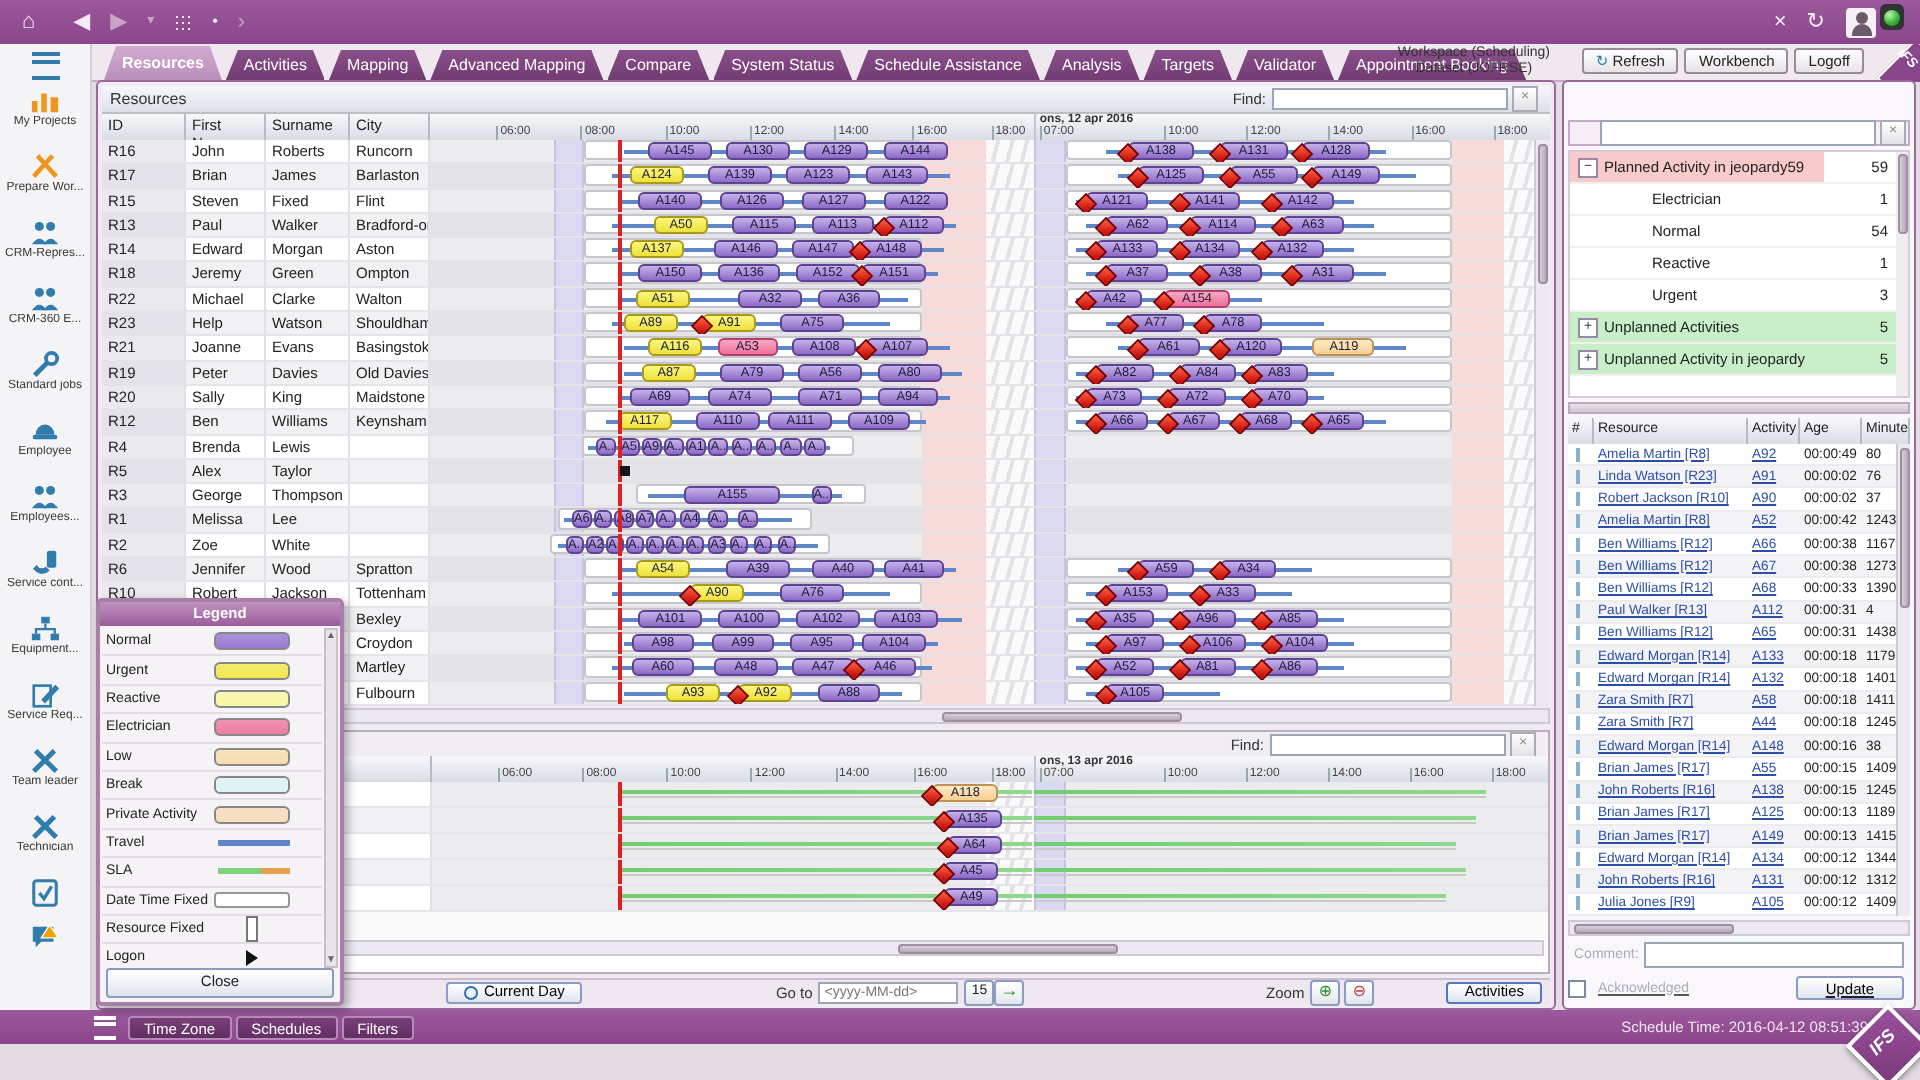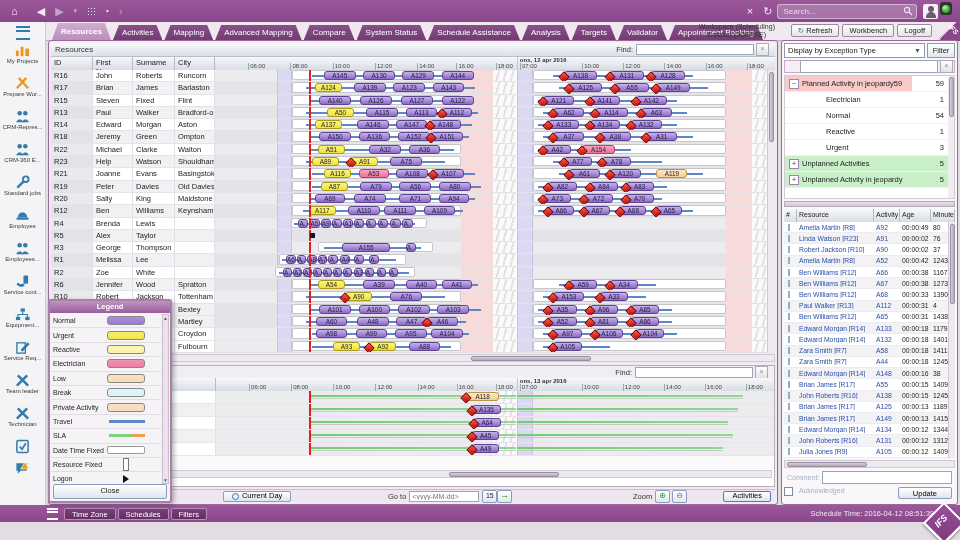--- a/index.html
+++ b/index.html
@@ -131,21 +131,21 @@
   .rrow.alt{background:#f3f3f6;}
   .rc{box-sizing:border-box;font-size:6.8px;padding-left:2px;overflow:hidden;white-space:nowrap;}
   .w0{width:13px;}.w1{width:77px;}.w2{width:26px;}.w3{width:31px;}.w4{flex:1;}
   .lnk{color:#2b4ea8;text-decoration:underline;}
   .rcb{width:7px;height:7px;border:1px solid #8ab0cc;background:#fdfeff;margin-left:2px;}
   #r-vscroll{position:absolute;right:2px;top:181px;width:7px;height:236px;background:#eceaf0;border-left:1px solid #cfc9d4;box-sizing:border-box;}
   #r-hscroll{position:absolute;left:2px;right:2px;top:419px;height:8px;background:#eceaf0;border:1px solid #cfc9d4;box-sizing:border-box;}
   #r-comment{position:absolute;left:2px;right:2px;top:430px;height:13px;display:flex;align-items:center;}
   .dimlbl{font-size:7px;color:#8a93a8;opacity:.75;margin:0 3px;white-space:nowrap;}
   #r-comment input{flex:1;height:9px;border:1px solid #9aa6b5;font-size:7px;margin-right:3px;font-family:"Liberation Sans",sans-serif;}
-  #r-actions{position:absolute;left:2px;right:2px;top:446px;height:14px;display:flex;align-items:flex-start;}
+  #r-actions{position:absolute;left:2px;right:2px;top:446px;height:14px;display:flex;align-items:center;text-decoration:underline;}
   #update-btn{margin-left:auto;margin-right:3px;height:12px;line-height:11px;padding:0 14px;background:linear-gradient(#fff,#dfe5ee);border:1px solid #8a9cc0;border-radius:2px;font-size:7.5px;}
   
   #legend{position:absolute;left:48px;top:299px;width:124px;height:204px;background:#f6f3f6;border:2px solid #a87fa8;border-radius:3px;box-sizing:border-box;z-index:50;box-shadow:2px 2px 5px rgba(0,0,0,.3);}
   #legend-title{height:12px;background:linear-gradient(#c093c0,#9a5d9a);color:#fff;font-size:7.5px;font-weight:bold;text-align:center;line-height:12px;}
   #legend-items{position:absolute;left:1px;right:9px;top:13px;bottom:17px;overflow:hidden;}
   .lrow{height:13.4px;display:flex;align-items:center;border-bottom:1px solid #e2dde2;font-size:7px;color:#222;padding:0 2px;}
   .lsw{margin-left:auto;margin-right:14px;}
   .sw-bar{width:36px;height:7px;border:1px solid #888;border-radius:3px;}
   .sw-bar-outline{width:36px;height:6px;border:1px solid #999;background:#fff;border-radius:2px;}
   .sw-line{width:36px;height:3px;}
@@ -182,27 +182,20 @@
       <span class="tb-ic" style="margin-left:14px">◀</span>
       <span class="tb-ic dim">▶</span>
       <span class="tb-ic dim" style="font-size:7px">▾</span>
       <span class="grid9"></span>
       <span class="tb-ic" style="font-size:8px">•</span>
       <span class="tb-ic dim">›</span>
     </div>
     <div id="tb-right">
       <span class="tb-ic">×</span>
       <span class="tb-ic">↻</span>
-      <div id="search-box">
-        <input placeholder="Search..." style="">
-        <svg width="10" height="10" viewBox="0 0 10 10">
-            <circle cx="4" cy="4" r="2.6" fill="none" stroke="#f0e4f0" stroke-width="1.2"></circle>
-            <line x1="6" y1="6" x2="9" y2="9" stroke="#f0e4f0" stroke-width="1.2"></line>
-          </svg>
-      </div>
       <span id="avatar"></span>
       <span class="tb-ic dim" style="font-size:7px">▾</span>
     </div>
   </div>
 
   <div id="tabrow">
     <div id="tabs">
         <div class="tab active">Resources</div>
         <div class="tab">Activities</div>
         <div class="tab">Mapping</div>
@@ -1254,20 +1247,67 @@
                   <span class="dia"></span>
                   <span class="bt">A96</span>
                 </div>
                 <div class="bar n" style="left: 44%; width: 11%;">
                   <span class="dia"></span>
                   <span class="bt">A85</span>
                 </div>
               </div>
             </div>
           </div>
+          <div class="srow">
+            <div class="cell cid c0"></div>
+            <div class="cell c1"></div>
+            <div class="cell c2"></div>
+            <div class="cell c3">Croydon</div>
+            <div class="grow">
+              <div class="day1">
+                <div class="lav" style="left: 20.5%; width: 5%;"></div>
+                <div class="pink" style="left: 81.5%; width: 10.5%;"></div>
+                <div class="chev" style="left: 92%; width: 8%;"></div>
+                <div class="win" style="left: 25.5%; width: 56%;"></div>
+                <div class="travel" style="left: 32%; width: 52%;"></div>
+                <div class="bar n" style="left: 33.5%; width: 10%;">
+                  <span class="bt">A98</span>
+                </div>
+                <div class="bar n" style="left: 46.5%; width: 10.5%;">
+                  <span class="bt">A99</span>
+                </div>
+                <div class="bar n" style="left: 59.5%; width: 10.5%;">
+                  <span class="bt">A95</span>
+                </div>
+                <div class="bar n" style="left: 71.5%; width: 10.5%;">
+                  <span class="bt">A104</span>
+                </div>
+                <div class="red"></div>
+              </div>
+              <div class="day2">
+                <div class="lav" style="left: 0%; width: 6%;"></div>
+                <div class="pink" style="left: 81%; width: 10%;"></div>
+                <div class="chev" style="left: 91%; width: 9%;"></div>
+                <div class="win" style="left: 6%; width: 75%;"></div>
+                <div class="travel" style="left: 10%; width: 52%;"></div>
+                <div class="bar n" style="left: 14%; width: 11%;">
+                  <span class="dia"></span>
+                  <span class="bt">A97</span>
+                </div>
+                <div class="bar n" style="left: 30%; width: 11%;">
+                  <span class="dia"></span>
+                  <span class="bt">A106</span>
+                </div>
+                <div class="bar n" style="left: 46%; width: 11%;">
+                  <span class="dia"></span>
+                  <span class="bt">A104</span>
+                </div>
+              </div>
+            </div>
+          </div>
           <div class="srow alt">
             <div class="cell cid c0"></div>
             <div class="cell c1"></div>
             <div class="cell c2"></div>
             <div class="cell c3">Martley</div>
             <div class="grow">
               <div class="day1">
                 <div class="lav" style="left: 20.5%; width: 5%;"></div>
                 <div class="pink" style="left: 81.5%; width: 10.5%;"></div>
                 <div class="chev" style="left: 92%; width: 8%;"></div>
@@ -1298,67 +1338,20 @@
                   <span class="dia"></span>
                   <span class="bt">A52</span>
                 </div>
                 <div class="bar n" style="left: 28%; width: 11%;">
                   <span class="dia"></span>
                   <span class="bt">A81</span>
                 </div>
                 <div class="bar n" style="left: 44%; width: 11%;">
                   <span class="dia"></span>
                   <span class="bt">A86</span>
-                </div>
-              </div>
-            </div>
-          </div>
-          <div class="srow">
-            <div class="cell cid c0"></div>
-            <div class="cell c1"></div>
-            <div class="cell c2"></div>
-            <div class="cell c3">Croydon</div>
-            <div class="grow">
-              <div class="day1">
-                <div class="lav" style="left: 20.5%; width: 5%;"></div>
-                <div class="pink" style="left: 81.5%; width: 10.5%;"></div>
-                <div class="chev" style="left: 92%; width: 8%;"></div>
-                <div class="win" style="left: 25.5%; width: 56%;"></div>
-                <div class="travel" style="left: 32%; width: 52%;"></div>
-                <div class="bar n" style="left: 33.5%; width: 10%;">
-                  <span class="bt">A98</span>
-                </div>
-                <div class="bar n" style="left: 46.5%; width: 10.5%;">
-                  <span class="bt">A99</span>
-                </div>
-                <div class="bar n" style="left: 59.5%; width: 10.5%;">
-                  <span class="bt">A95</span>
-                </div>
-                <div class="bar n" style="left: 71.5%; width: 10.5%;">
-                  <span class="bt">A104</span>
-                </div>
-                <div class="red"></div>
-              </div>
-              <div class="day2">
-                <div class="lav" style="left: 0%; width: 6%;"></div>
-                <div class="pink" style="left: 81%; width: 10%;"></div>
-                <div class="chev" style="left: 91%; width: 9%;"></div>
-                <div class="win" style="left: 6%; width: 75%;"></div>
-                <div class="travel" style="left: 10%; width: 52%;"></div>
-                <div class="bar n" style="left: 14%; width: 11%;">
-                  <span class="dia"></span>
-                  <span class="bt">A97</span>
-                </div>
-                <div class="bar n" style="left: 30%; width: 11%;">
-                  <span class="dia"></span>
-                  <span class="bt">A106</span>
-                </div>
-                <div class="bar n" style="left: 46%; width: 11%;">
-                  <span class="dia"></span>
-                  <span class="bt">A104</span>
                 </div>
               </div>
             </div>
           </div>
           <div class="srow">
             <div class="cell cid c0"></div>
             <div class="cell c1"></div>
             <div class="cell c2"></div>
             <div class="cell c3">Fulbourn</div>
             <div class="grow">
@@ -1571,27 +1564,20 @@
       <span class="mini-btn" style="margin-left:3px"><span class="mag" style="color:#2e8e2e">⊕</span></span>
       <span class="mini-btn" style="margin-left:2px"><span class="mag" style="color:#c04040">⊖</span></span>
       <div style="flex:.6"></div>
       <button class="ctl-btn" style="border-color:#5577bb">
           <span>Activities</span>
         </button>
     </div>
   </div>
 
   <div id="right">
-    <div id="r-top">
-      <div id="r-dd">
-          <span>Display by Exception Type</span>
-          <span class="car">▼</span>
-        </div>
-      <div id="r-filter">Filter</div>
-    </div>
     <div id="r-search">
       <input style="">
       <span class="xbtn">×</span>
     </div>
     <div id="r-tree">
         <div class="trow pink" style="padding-left: 4px;">
           <span class="exp">−</span>
           <span>Planned Activity in jeopardy</span>
           <span class="cnt">59</span>
         </div>

